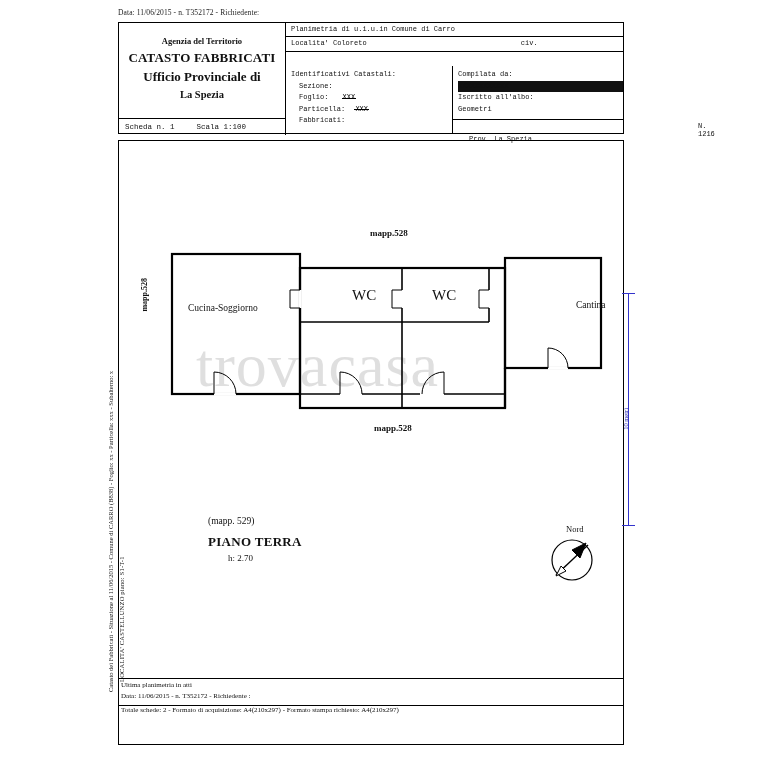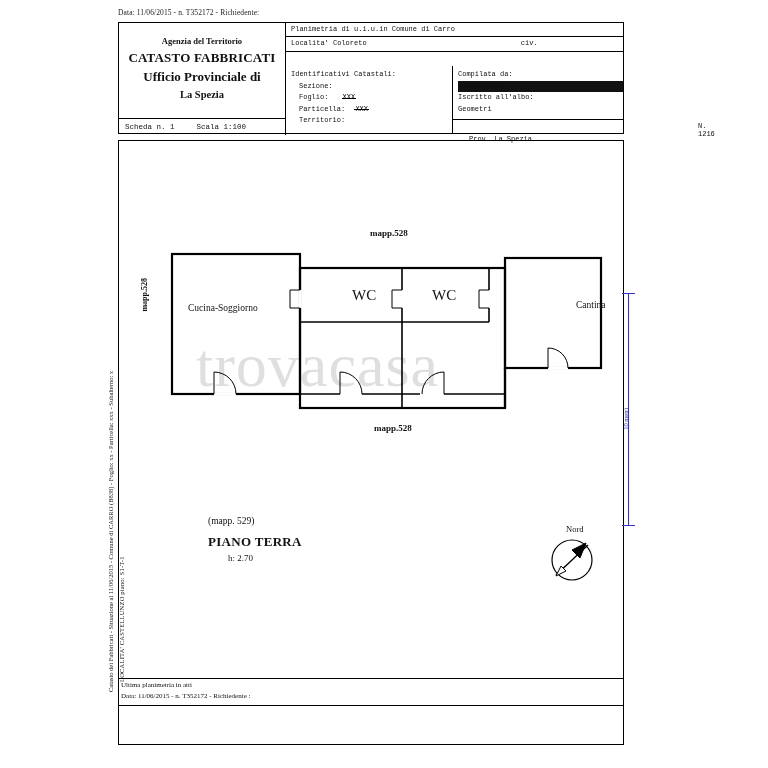--- a/index.html
+++ b/index.html
@@ -184,21 +184,21 @@
           <div>Identificativi Catastali:</div>
           <div style="padding-left:8px">Sezione:</div>
           <div style="padding-left:8px">
             <span>Foglio:</span>
             <span class="strike" style="margin-left:10px">XXX</span>
           </div>
           <div style="padding-left:8px">
             <span>Particella:</span>
             <span class="strike" style="margin-left:6px">XXX</span>
           </div>
-          <div style="padding-left:8px">Territorio:</div>
+          <div style="padding-left:8px">Fabbricati:</div>
         </div>
 
         <div class="lower-right">
           <div>Compilata da:</div>
           <div class="blk">XXXXXXXXXXXX</div>
           <div>Iscritto all'albo:</div>
           <div>Geometri</div>
         </div>
 
         <div class="prov-row">
@@ -289,17 +289,18 @@
     <div class="piano-title">PIANO TERRA</div>
     <div class="piano-h">h: 2.70</div>
   </div>
 
   <div class="nord">Nord</div>
 
   <div class="fline" style="top:678px;"></div>
   <div class="footer">
     <div>Ultima planimetria in atti</div>
     <div>Data: 11/06/2015 - n. T352172 - Richiedente :</div>
+    <div style="margin-top:3px">Totale schede: 2 - Formato di acquisizione: A4(210x297)  - Formato stampa richiesto: A4(210x297)</div>
   </div>
   <div class="fline" style="top:705px;"></div>
   <div class="fline" style="top:744px;"></div>
 
 </div>
 
 </body></html>

